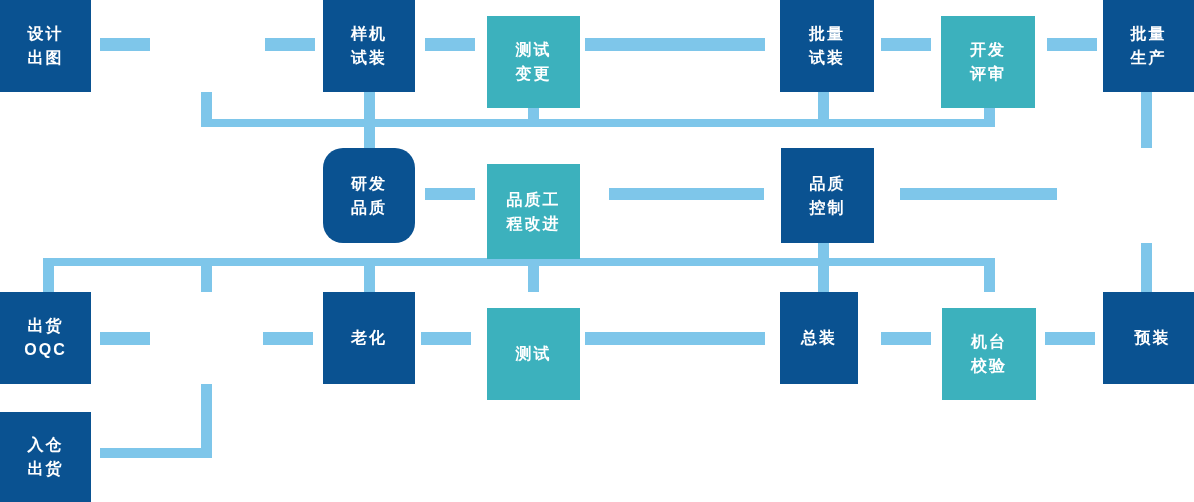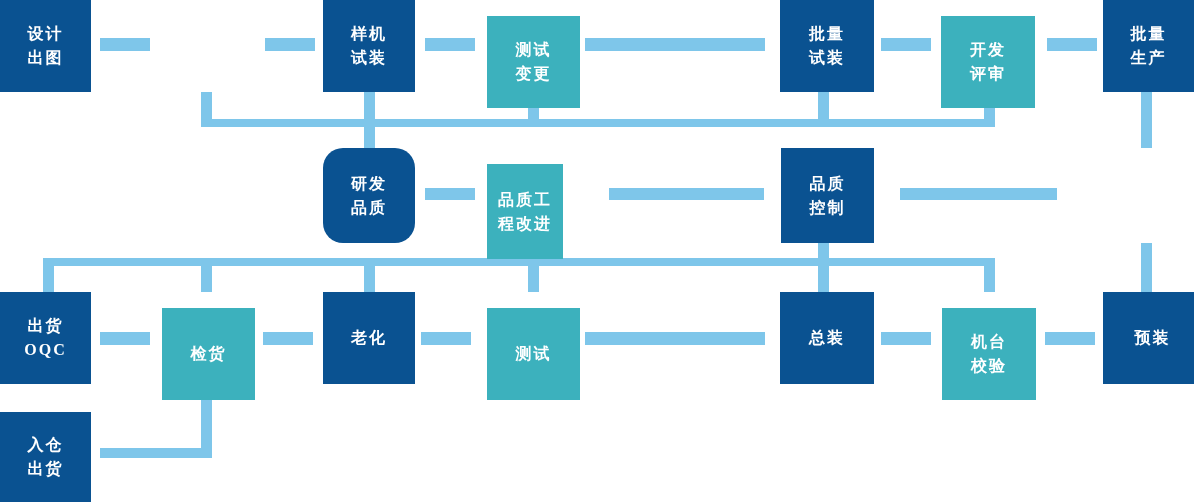--- a/index.html
+++ b/index.html
@@ -5,21 +5,21 @@
   html, body {
     margin: 0;
     padding: 0;
     background: #ffffff;
   }
   .canvas {
     position: relative;
     width: 1194px;
     height: 502px;
     background: var(--bg, #ffffff);
-    font-family: Liberation Serif, serif;
+    font-family: Liberation Sans, sans-serif;
     overflow: hidden;
   }
   .node {
     position: absolute;
     display: flex;
     flex-direction: column;
     align-items: center;
     justify-content: center;
     text-align: center;
     color: var(--text, #ffffff);
@@ -94,42 +94,39 @@
       <div class="node-line">评审</div>
     </div>
     <div class="node dark" style="left: 1103px; top: 0px; width: 91px; height: 92px;">
       <div class="node-line">批量</div>
       <div class="node-line">生产</div>
     </div>
     <div class="node dark" style="left: 323px; top: 148px; width: 92px; height: 95px; border-radius: 20px;">
       <div class="node-line">研发</div>
       <div class="node-line">品质</div>
     </div>
-    <div class="node teal" style="left: 487px; top: 148px; width: 76px; height: 95px;">
+    <div class="node teal" style="left: 487px; top: 148px; width: 93px; height: 95px;">
       <div class="node-line">品质工</div>
       <div class="node-line">程改进</div>
     </div>
     <div class="node dark" style="left: 781px; top: 148px; width: 93px; height: 95px;">
       <div class="node-line">品质</div>
       <div class="node-line">控制</div>
     </div>
     <div class="node dark" style="left: 0px; top: 292px; width: 91px; height: 92px;">
       <div class="node-line">出货</div>
       <div class="node-line">OQC</div>
     </div>
-    <div class="node teal" style="left: 162px; top: 292px; width: 93px; height: 92px;">
-      <div class="node-line">检货</div>
-    </div>
     <div class="node dark" style="left: 323px; top: 292px; width: 92px; height: 92px;">
       <div class="node-line">老化</div>
     </div>
     <div class="node teal" style="left: 487px; top: 292px; width: 93px; height: 92px;">
       <div class="node-line">测试</div>
     </div>
-    <div class="node dark" style="left: 780px; top: 292px; width: 94px; height: 92px;">
+    <div class="node dark" style="left: 780px; top: 292px; width: 78px; height: 92px;">
       <div class="node-line">总装</div>
     </div>
     <div class="node teal" style="left: 942px; top: 292px; width: 94px; height: 92px;">
       <div class="node-line">机台</div>
       <div class="node-line">校验</div>
     </div>
     <div class="node dark" style="left: 1103px; top: 292px; width: 91px; height: 92px; padding-left: 8px;">
       <div class="node-line">预装</div>
     </div>
     <div class="node dark" style="left: 0px; top: 412px; width: 91px; height: 90px;">

